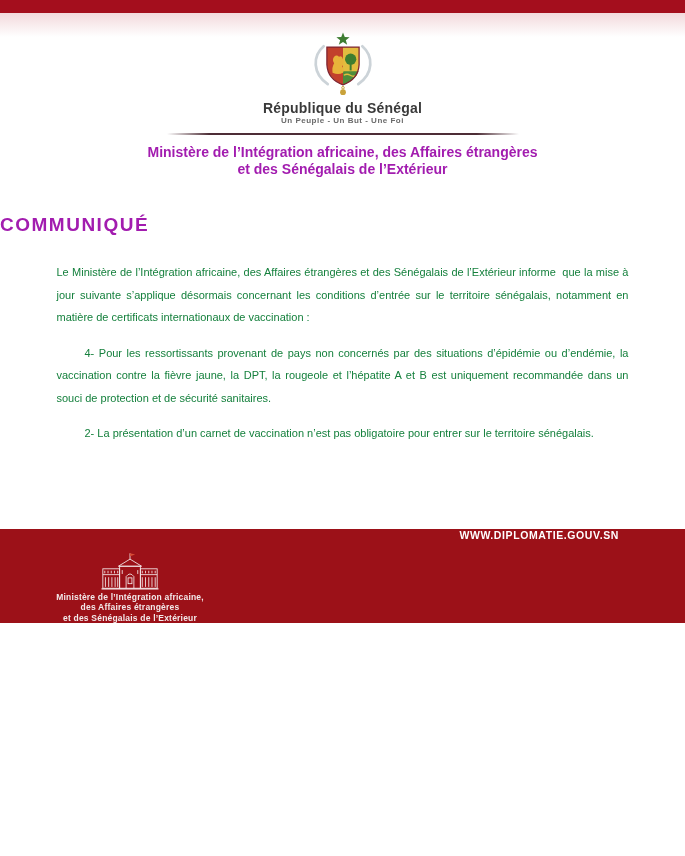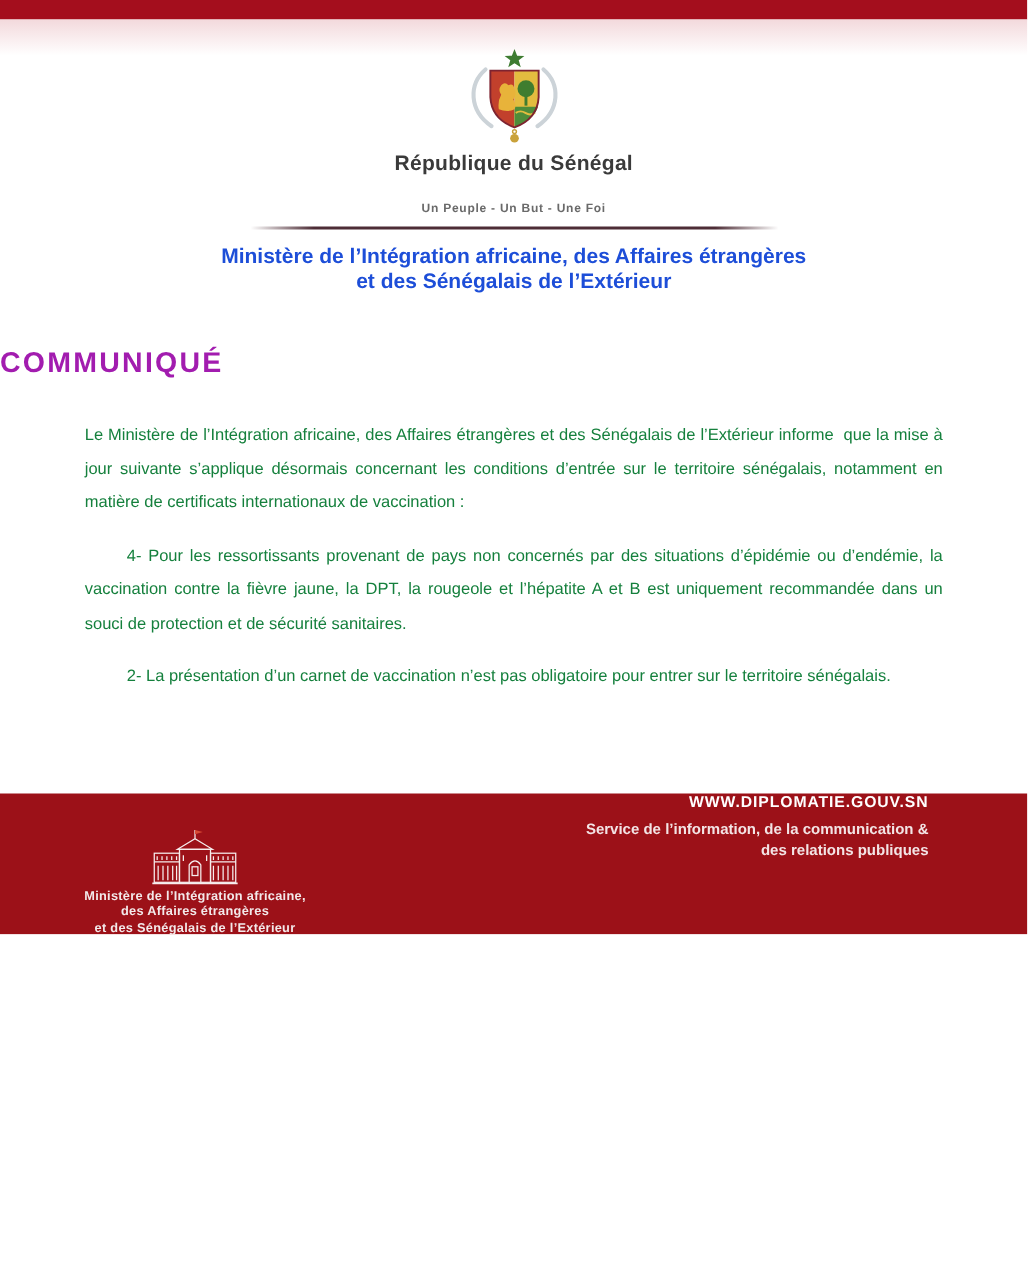--- a/index.html
+++ b/index.html
@@ -35,37 +35,37 @@
   }
 
   .republic {
     margin-top: 3px;
     font-size: 14px;
     font-weight: bold;
     color: #3a3a3a;
     letter-spacing: .2px;
   }
   .motto {
-    margin-top: 18px;
+    margin-top: 0;
     font-size: 8px;
     font-weight: bold;
     color: #6a6a6a;
     letter-spacing: .5px;
   }
   .divider {
     width: 352px;
     height: 2px;
     margin: 8px auto 0 auto;
     background: linear-gradient(to right, rgba(77,45,54,0), #4d2d36 12%, #4d2d36 88%, rgba(77,45,54,0));
   }
   .ministry-title {
     margin-top: 9px;
     font-size: 14px;
     font-weight: bold;
-    color: #1d4ed8;
+    color: #a21caf;
     line-height: 17px;
   }
 
   .doc-title {
     margin-top: 36px;
     font-size: 19px;
     font-weight: bold;
     letter-spacing: 1.5px;
     color: #a21caf;
   }
@@ -222,20 +222,16 @@
         <polygon points="46,-6 54,-4 46,-1.5" fill="#d84b35"></polygon>
       </svg>
       <div class="footer-ministry">
         <div>Ministère de l’Intégration africaine,</div>
         <div>des Affaires étrangères</div>
         <div>et des Sénégalais de l’Extérieur</div>
       </div>
     </div>
     <div class="footer-right">
       <div class="website">WWW.DIPLOMATIE.GOUV.SN</div>
-      <div class="service">
-        <div>Service de l’information, de la communication &amp;</div>
-        <div>des relations publiques</div>
-      </div>
     </div>
   </div>
 
 </div>
 
 </body></html>

